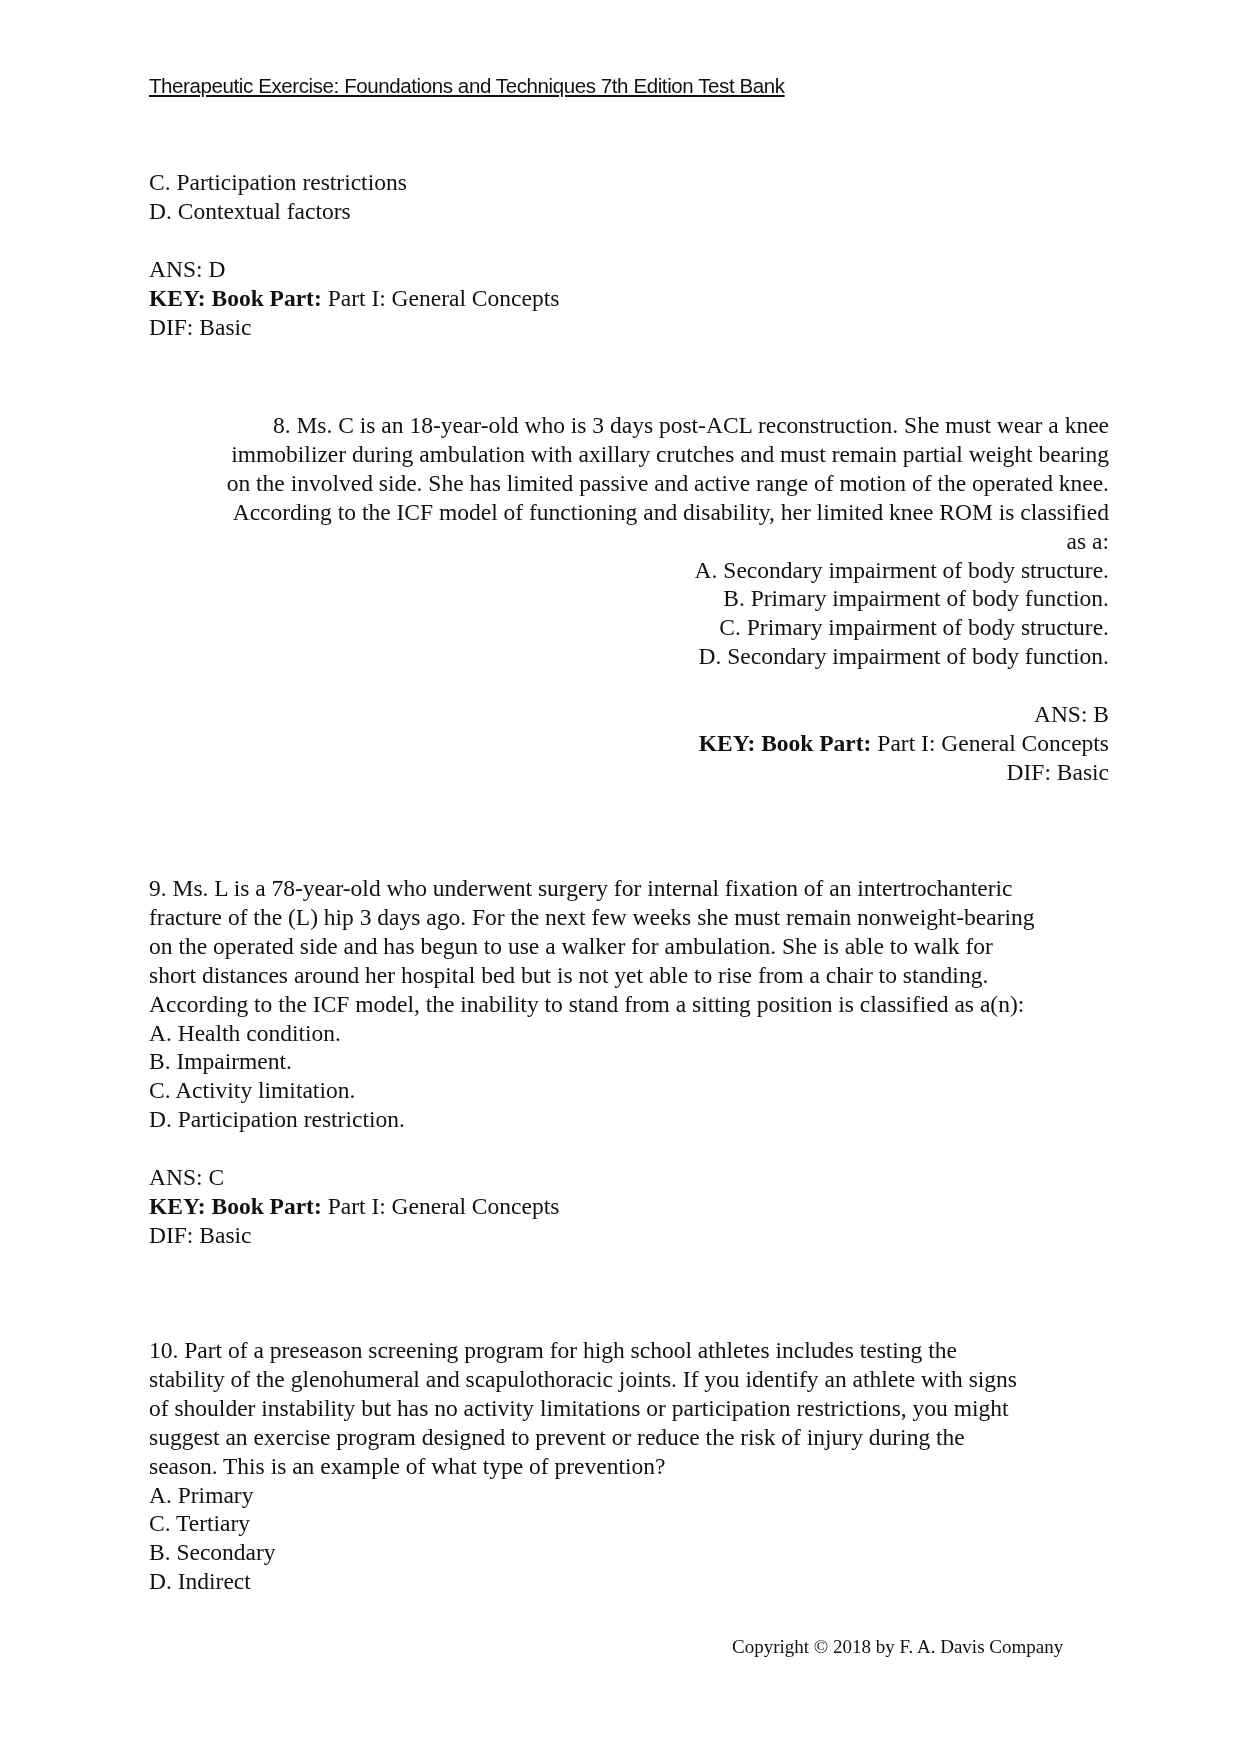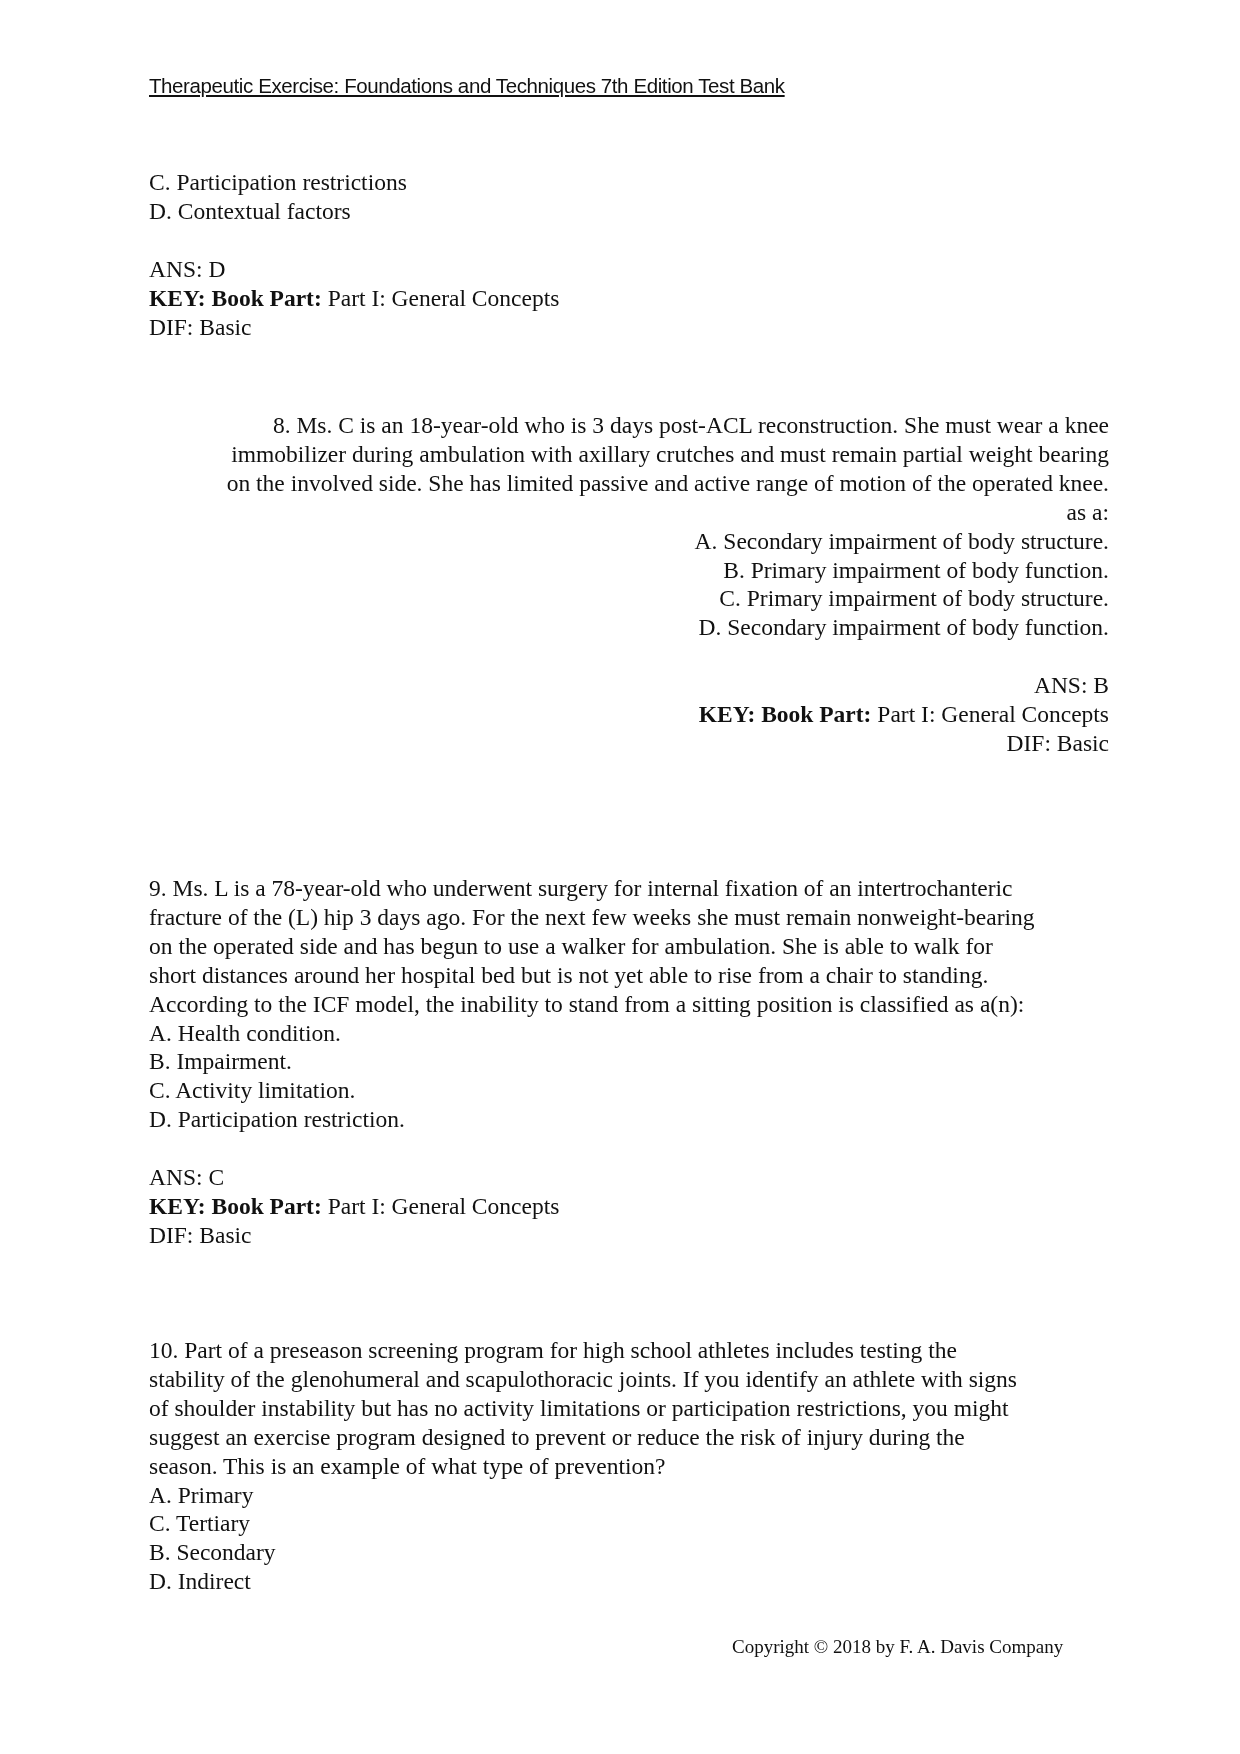--- a/index.html
+++ b/index.html
@@ -31,20 +31,21 @@
   <span class="line">&nbsp;</span>
   <span class="line">ANS: D</span>
   <span class="line"><span class="bold">KEY: Book Part:</span><span> Part I: General Concepts</span></span>
   <span class="line">DIF: Basic</span>
 </div>
 
 <div class="block body-text" style="top:411px;text-align:right;">
   <span class="line">8. Ms. C is an 18-year-old who is 3 days post-ACL reconstruction. She must wear a knee</span>
   <span class="line">immobilizer during ambulation with axillary crutches and must remain partial weight bearing</span>
   <span class="line">on the involved side. She has limited passive and active range of motion of the operated knee.</span>
+  <span class="line">According to the ICF model of functioning and disability, her limited knee ROM is classified</span>
   <span class="line">as a:</span>
   <span class="line">A. Secondary impairment of body structure.</span>
   <span class="line">B. Primary impairment of body function.</span>
   <span class="line">C. Primary impairment of body structure.</span>
   <span class="line">D. Secondary impairment of body function.</span>
   <span class="line">&nbsp;</span>
   <span class="line">ANS: B</span>
   <span class="line"><span class="bold">KEY: Book Part:</span><span> Part I: General Concepts</span></span>
   <span class="line">DIF: Basic</span>
 </div>

